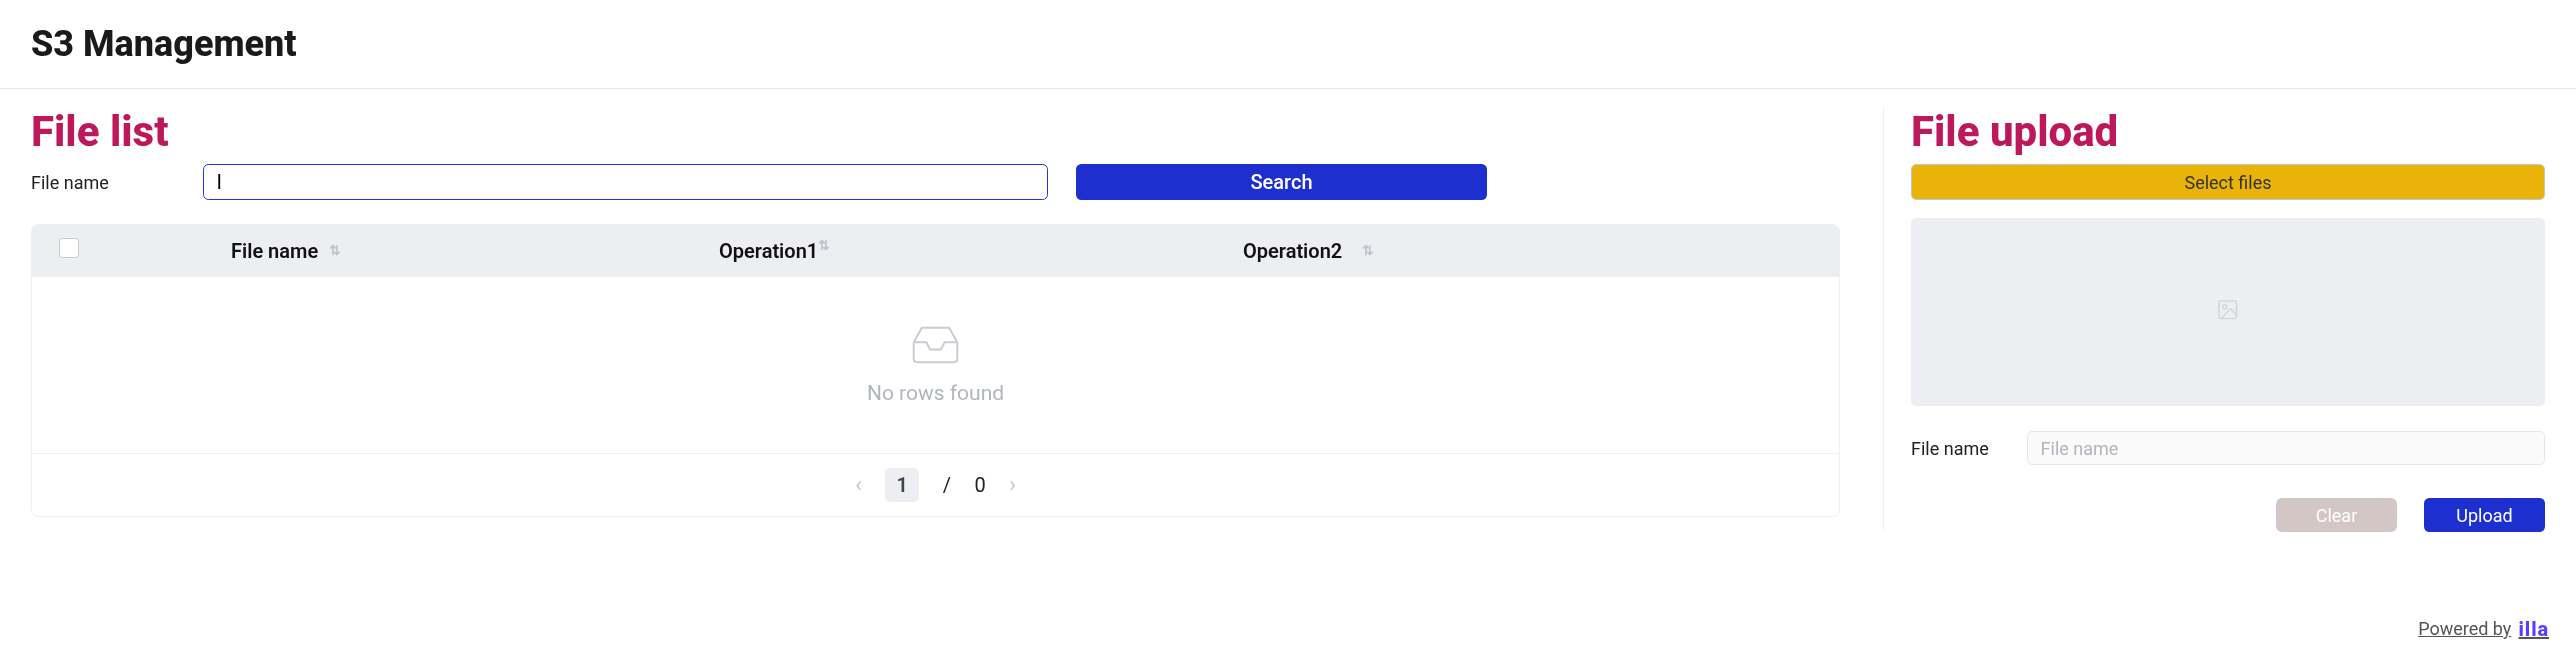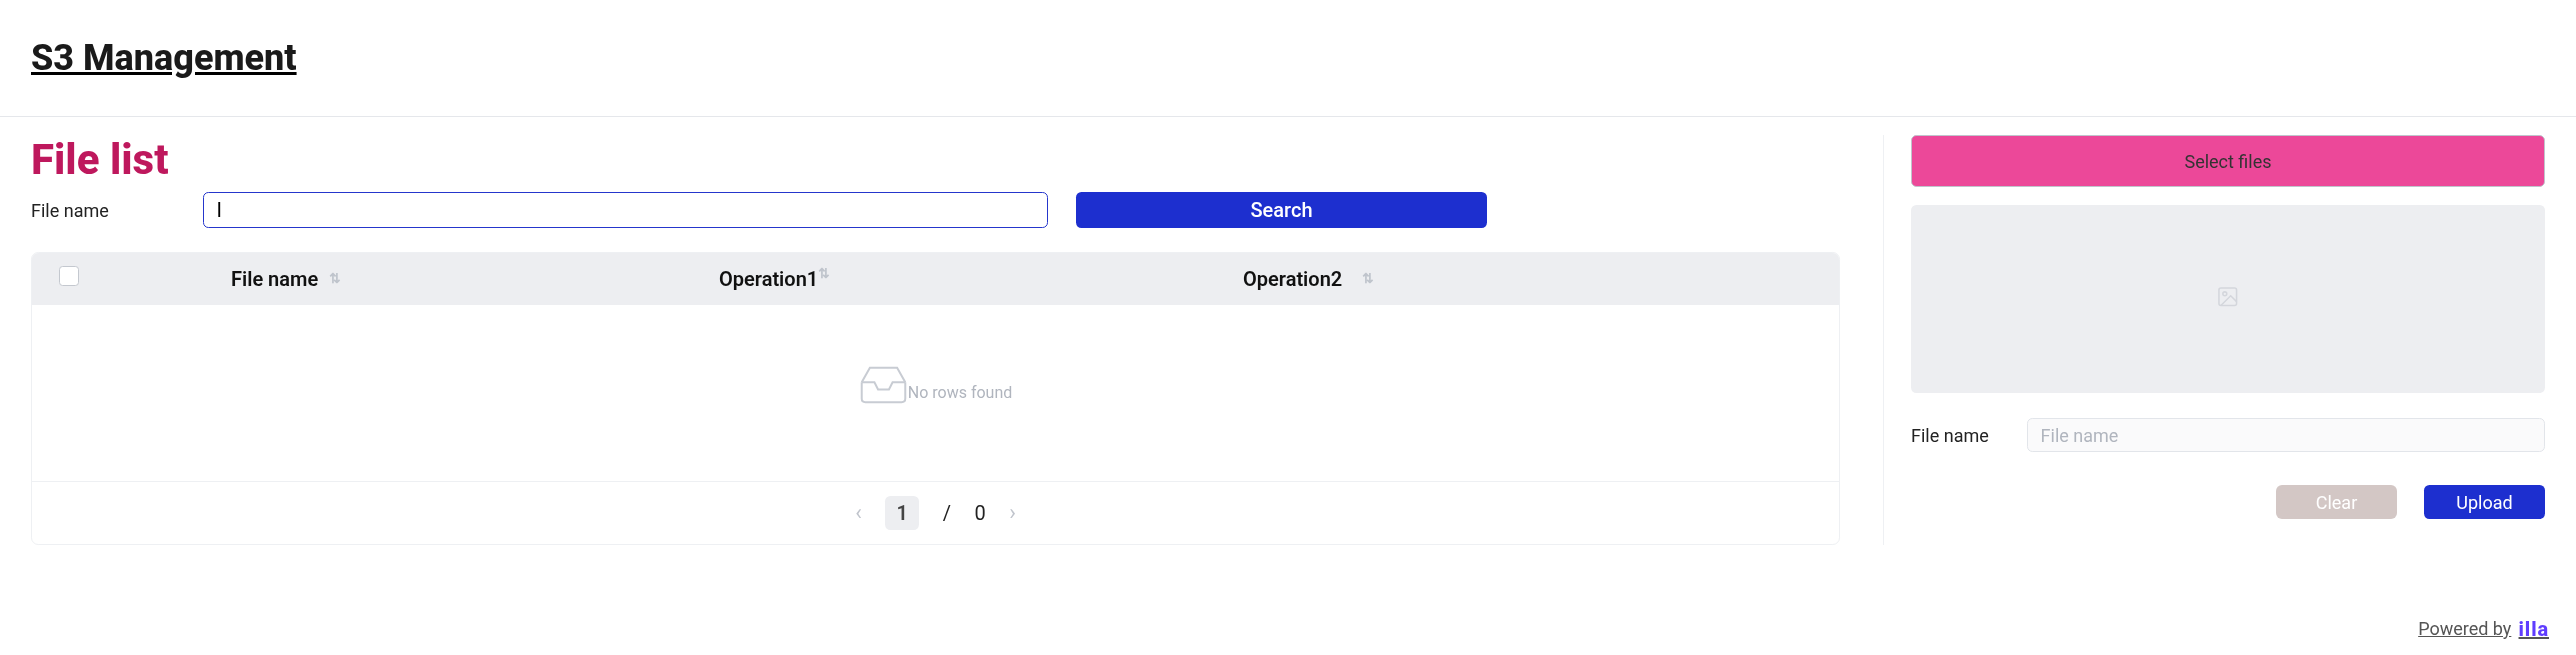--- a/index.html
+++ b/index.html
@@ -4,23 +4,22 @@
   <style>
     * { box-sizing: border-box; margin: 0; padding: 0; }
     body {
       font-family: -apple-system, BlinkMacSystemFont, "Segoe UI", Roboto, Arial, sans-serif;
       background: #fff;
       width: 2576px;
       height: 656px;
       font-size: 20px;
     }
     .header {
-      padding: 37px 31px;
+      padding: 23px 31px;
       border-bottom: 0.9px solid #e5e7eb;
-      text-decoration: underline;
     }
     .header h1 {
       font-size: 36px;
       font-weight: 800;
       color: #1a1a1a;
     }
     .main {
       display: flex;
       padding: 18px 31px 0 31px;
     }
@@ -117,24 +116,25 @@
       gap: 20px;
     }
     .sort-icon {
       font-size: 13.5px;
       color: #bfc4cc;
       line-height: 1;
     }
     .tbody-empty {
       height: 176px;
       display: flex;
+      flex-direction: column;
       align-items: center;
       justify-content: center;
       color: #b0b5be;
-      font-size: 16px;
+      font-size: 21px;
     }
     .inbox-icon {
       margin-bottom: 12.6px;
       color: #c8ccd3;
     }
     .pagination {
       height: 63px;
       display: flex;
       align-items: center;
       justify-content: center;
@@ -158,22 +158,22 @@
       border-radius: 5.4px;
       display: flex;
       align-items: center;
       justify-content: center;
       font-weight: 600;
     }
     .pg-sep, .pg-total { color: #222; }
     
     .select-files-btn {
       width: 100%;
-      height: 52px;
-      background: #ec4899;
+      height: 36px;
+      background: #eab308;
       border: 0.9px solid #c0c4cc;
       border-radius: 5.4px;
       font-size: 18px;
       color: #333;
       cursor: pointer;
       margin-bottom: 18px;
       font-family: inherit;
     }
     .preview-box {
       width: 100%;
@@ -310,20 +310,21 @@
         <button class="pg-arrow">‹</button>
         <div class="pg-current">1</div>
         <span class="pg-sep">/</span>
         <span class="pg-total">0</span>
         <button class="pg-arrow">›</button>
       </div>
     </div>
   </div>
 
   <div class="right-panel">
+    <div class="section-title">File upload</div>
 
     <button class="select-files-btn">Select files</button>
 
     <div class="preview-box">
       <span class="img-ph-icon">
         <svg width="23.5" height="23.5" viewBox="0 0 24 24" fill="none" stroke="currentColor" stroke-width="1.6">
           <rect x="3" y="3" width="18" height="18" rx="2"></rect>
           <circle cx="9" cy="9" r="2"></circle>
           <path d="M21 17 L15 11 L5 21"></path>
         </svg>

